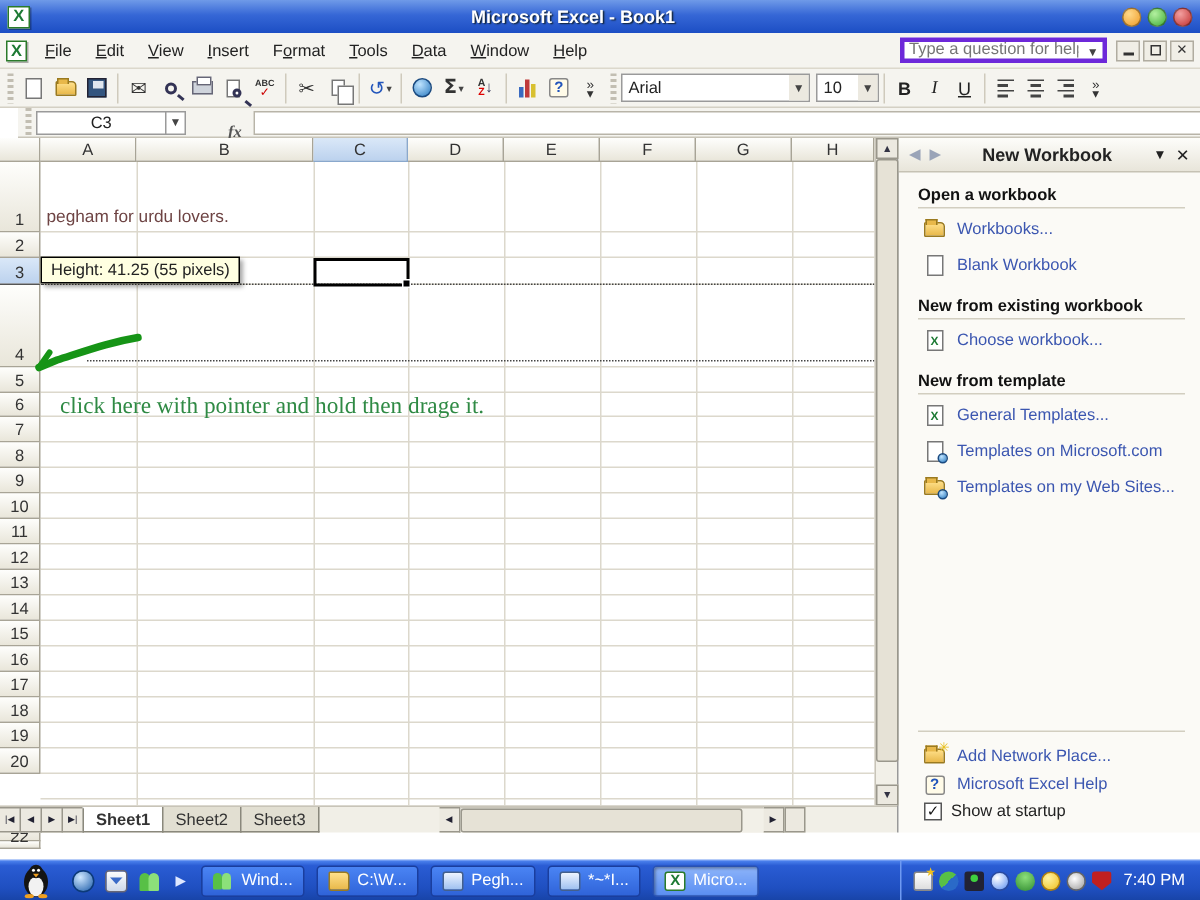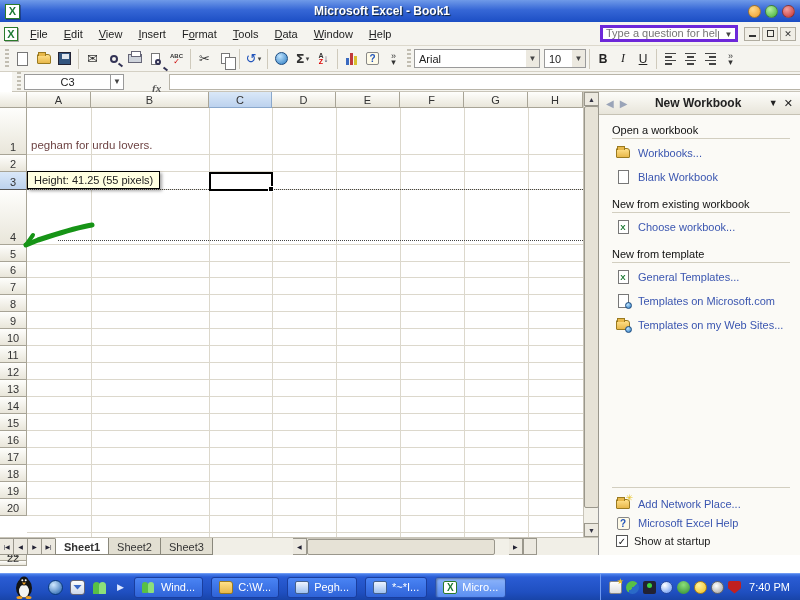--- a/index.html
+++ b/index.html
@@ -155,21 +155,21 @@
 
   
   .tpane { width:202px; height:463px; background:#fbfaf6; border-left:1px solid #999;
     display:flex; flex-direction:column; }
   .tp-title { height:23px; background:linear-gradient(180deg,#fdfdfa,#e8e5da); border-bottom:1px solid #c6c2b4;
     display:flex; align-items:center; padding:0 7px; gap:6px; }
   .tp-arrow { color:#9aa4b8; font-size:10px; }
   .tp-name { flex:1; text-align:center; font-weight:bold; font-size:12px; color:#222; }
   .tp-dd { font-size:9px; color:#222; } .tp-x { font-size:11px; color:#222; font-weight:bold; }
   .tp-body { flex:1; display:flex; flex-direction:column; padding:7px 10px 6px 13px; overflow:hidden; }
-  .tp-sec { font-weight:normal; font-size:11px; color:#111; border-bottom:1px solid #d2cec0;
+  .tp-sec { font-weight:bold; font-size:11px; color:#111; border-bottom:1px solid #d2cec0;
     padding-bottom:2px; margin:9px 0 2px; }
   .tp-sec:first-child { margin-top:2px; }
   .tp-item { display:flex; align-items:center; gap:7px; margin:5px 0 5px 3px; }
   .tp-link { color:#3b56b0; font-size:11px; }
   .tpicon { width:16px; height:14px; position:relative; display:inline-flex; align-items:center; justify-content:center; flex:none; }
   .xlmark { position:absolute; font-size:8px; font-weight:bold; color:#1d7a34; }
   .dotblue { position:absolute; right:-1px; bottom:-1px; width:7px; height:7px; border-radius:50%;
     background:radial-gradient(circle at 35% 30%,#bfe4ff,#2a7ac0); border:1px solid #1a4a80; }
   .spark { position:absolute; right:-2px; top:-4px; color:#e8c020; font-size:9px; }
   .tp-footer { margin-top:auto; border-top:1px solid #d2cec0; padding-top:4px; }
@@ -454,20 +454,21 @@
 
       <div class="a1text">pegham for urdu lovers.</div>
       <div class="dotline dl1"></div>
       <div class="dotline dl2"></div>
       <div class="selbox"></div>
       <div class="tooltip">Height: 41.25 (55 pixels)</div>
       <svg class="scribble" width="84" height="32">
         <path d="M74,7 C56,10 42,15 20,22 L8,27" fill="none" stroke="#169416" stroke-width="5" stroke-linecap="round"></path>
         <path d="M8,27 L15,17" fill="none" stroke="#169416" stroke-width="4" stroke-linecap="round"></path>
       </svg>
+      <div class="annot">click here with pointer and hold then drage it.</div>
 
       <div class="vsb">
         <div class="sb-btn">▲</div>
         <div class="thumb"></div>
         <div class="sb-btn down">▼</div>
       </div>
 
       <div class="tabrow">
         <span class="navb">|◀</span>
         <span class="navb">◀</span>

